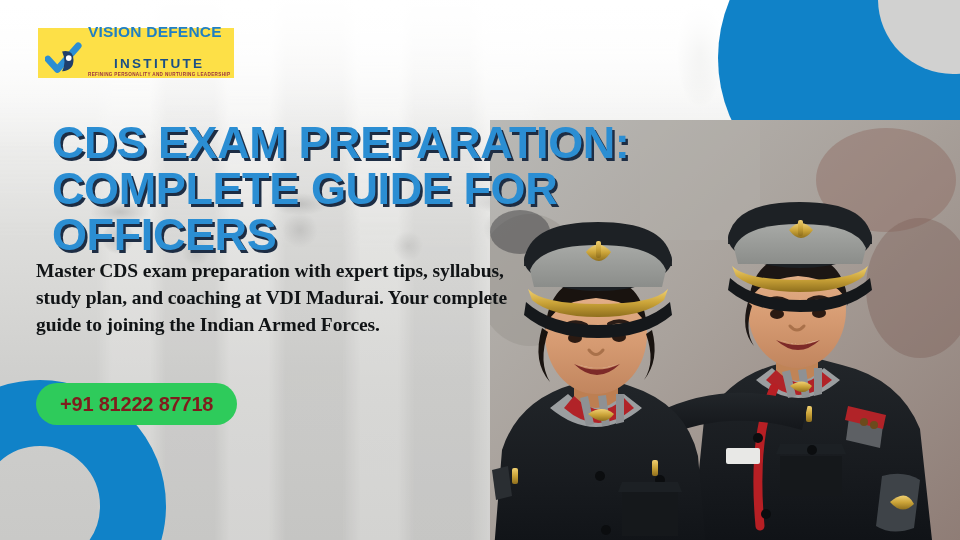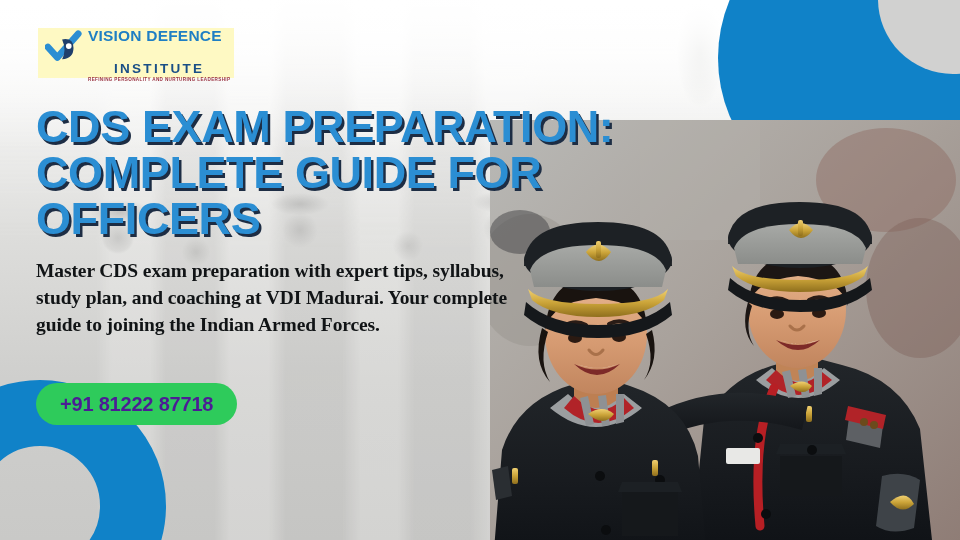--- a/index.html
+++ b/index.html
@@ -123,23 +123,23 @@
   .officers svg { display: block; width: 100%; height: 100%; }
 
   
   .logo {
     position: absolute;
     z-index: 8;
     left: 38px;
     top: 28px;
     width: 196px;
     height: 50px;
-    background: #fef9c3;
+    background: #fde047;
     display: flex;
-    align-items: flex-start;
+    align-items: flex-end;
     gap: 5px;
     padding: 0 7px;
     box-sizing: border-box;
   }
   .logo-mark { width: 38px; height: 38px; flex: 0 0 38px; }
   .logo-mark svg { display: block; width: 100%; height: 100%; }
   .logo-text { display: flex; flex-direction: column; line-height: 1; }
   .logo-l1 {
     font-size: 15.5px;
     font-weight: bold;
@@ -164,21 +164,21 @@
     margin-top: 2.5px;
     white-space: nowrap;
   }
 
   .headline {
     position: absolute;
     z-index: 8;
     left: 36px;
     top: 104px;
     width: 620px;
-    margin: 0;
+    margin: 16px;
     font-size: 45px;
     line-height: 1.02;
     font-weight: bold;
     color: #2b8ed3;
     letter-spacing: -.4px;
     text-transform: uppercase;
     text-shadow: 2.5px 2.5px 0 #1d2d44;
   }
 
   .subhead {
@@ -202,21 +202,21 @@
     left: 36px;
     top: 383px;
     display: inline-flex;
     align-items: center;
     justify-content: center;
     height: 42px;
     padding: 0 24px;
     border: none;
     border-radius: 21px;
     background: #2ecb5b;
-    color: #4c1d95;
+    color: #7f1d1d;
     font-family: "Liberation Sans", sans-serif;
     font-size: 20px;
     font-weight: bold;
     letter-spacing: -.2px;
     cursor: pointer;
   }
 </style>
 </head>
 <body>
 

